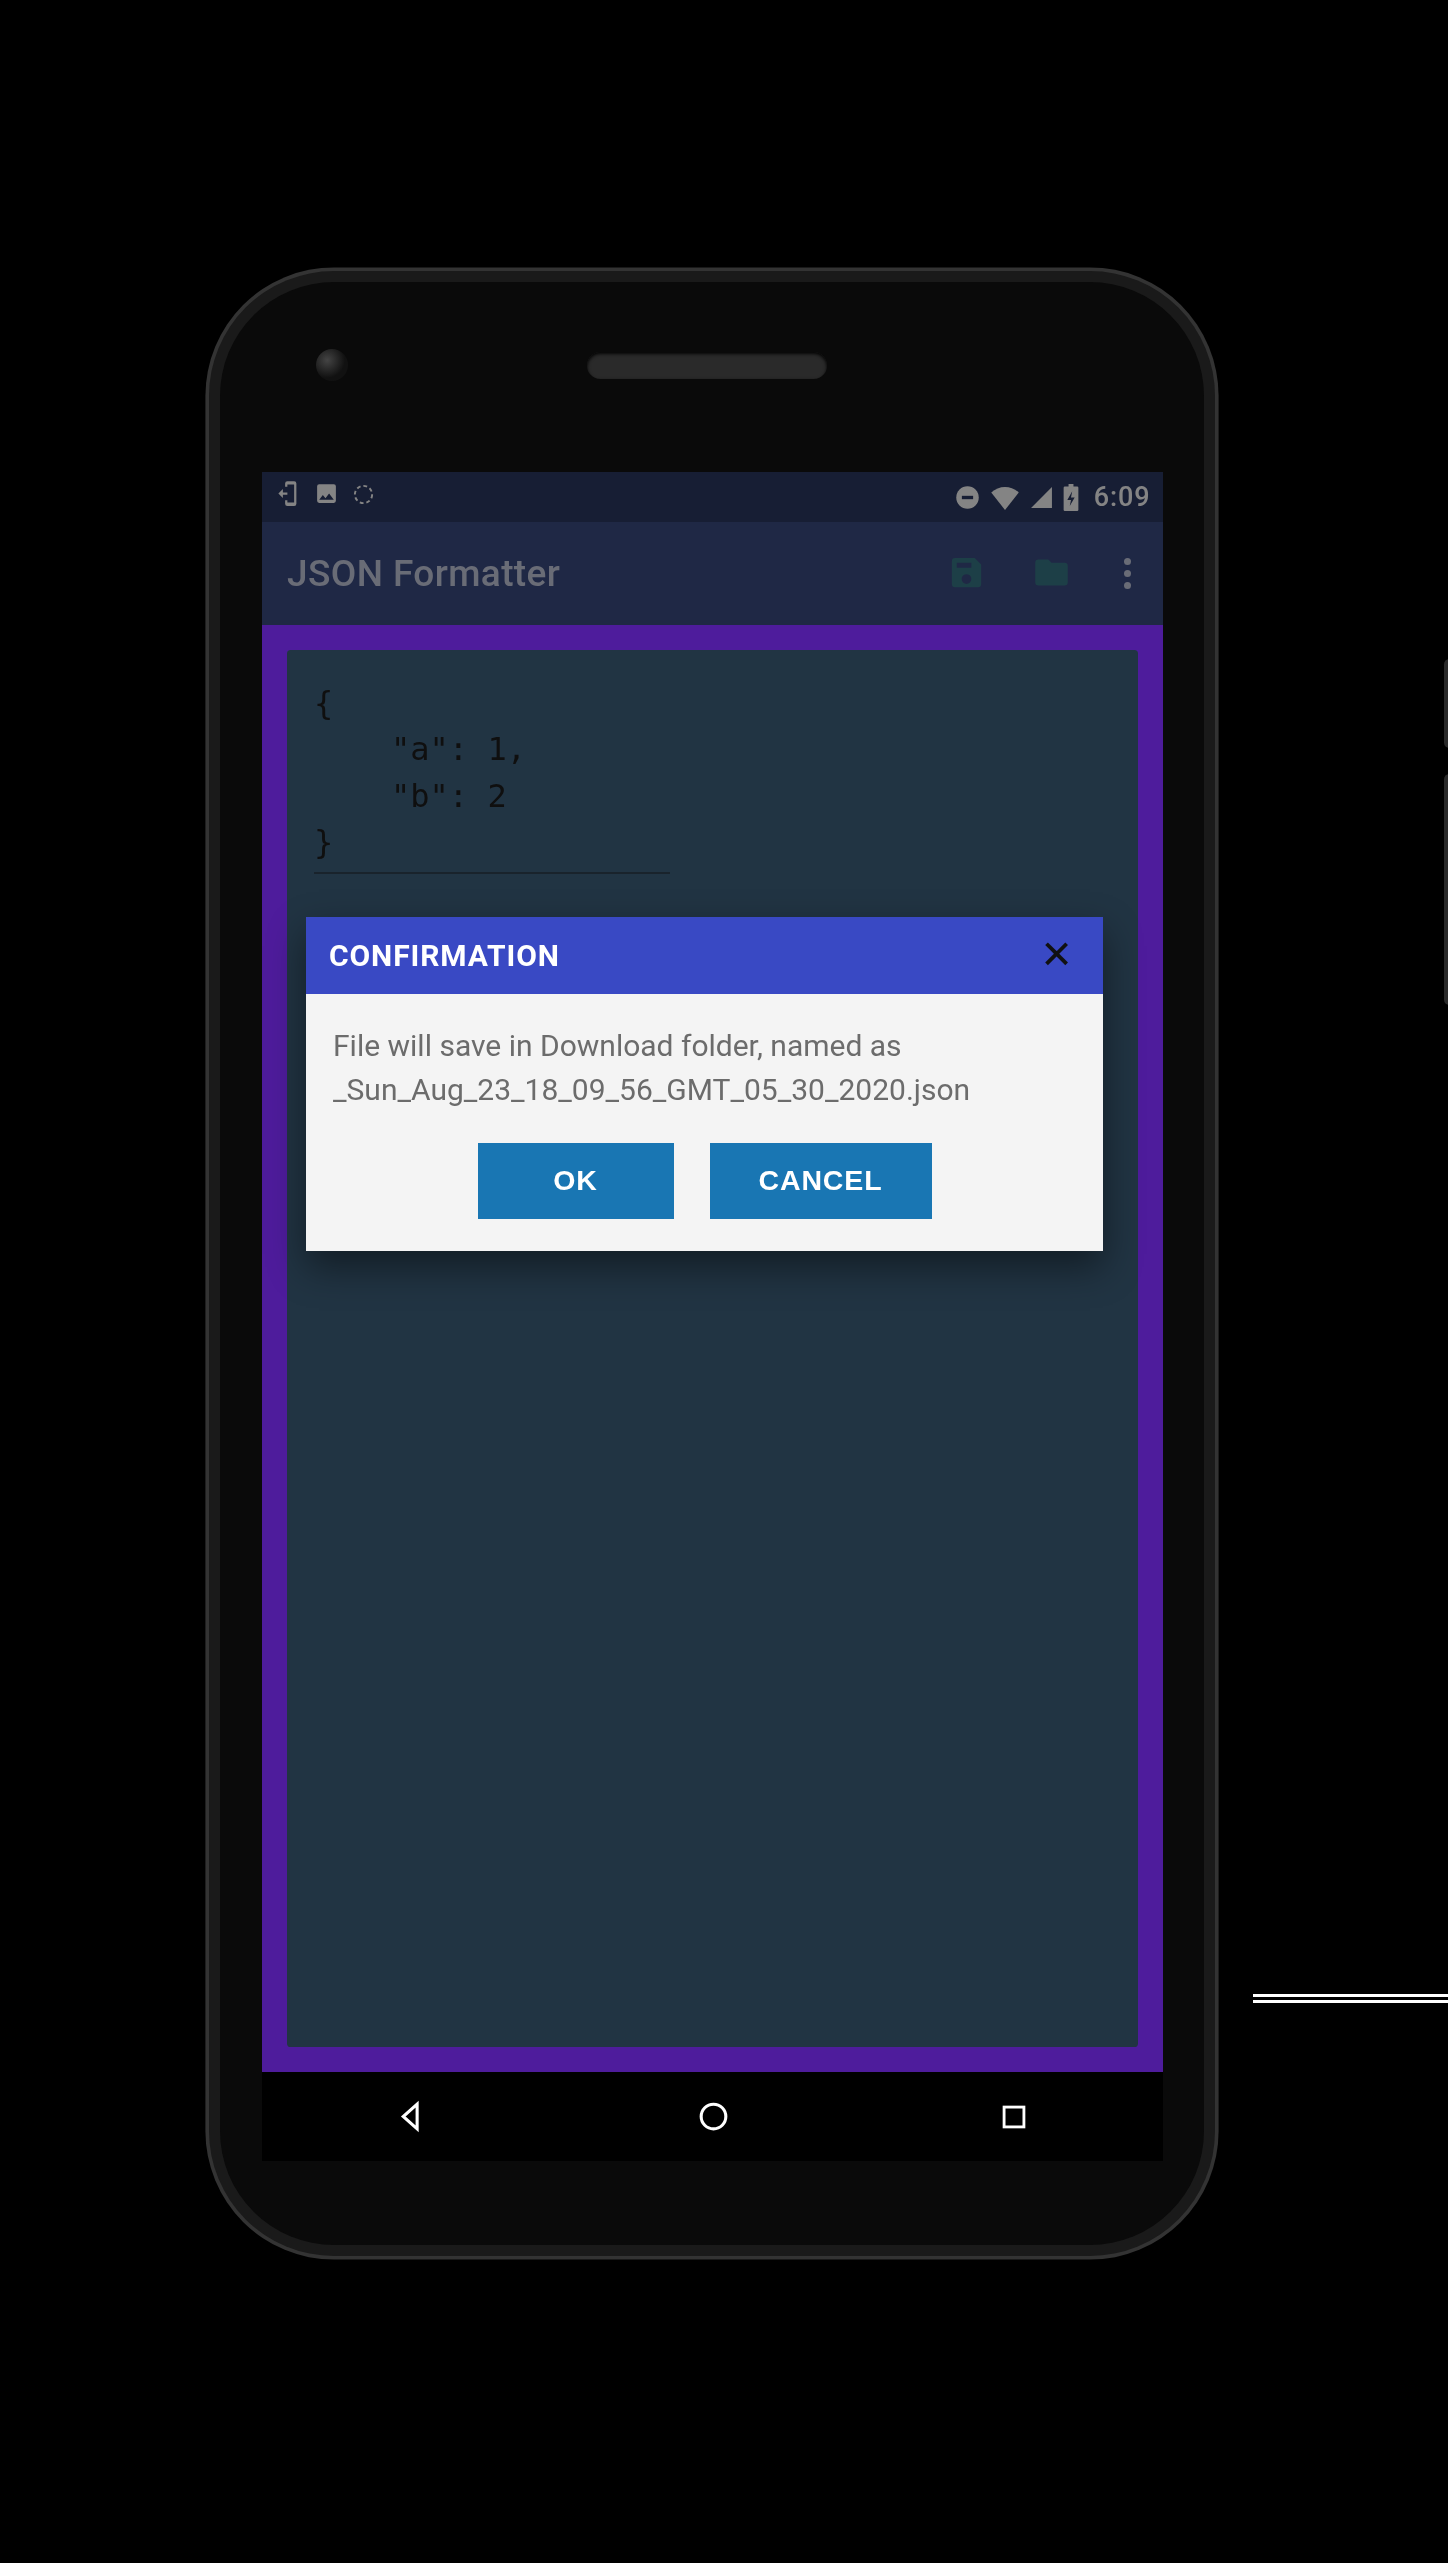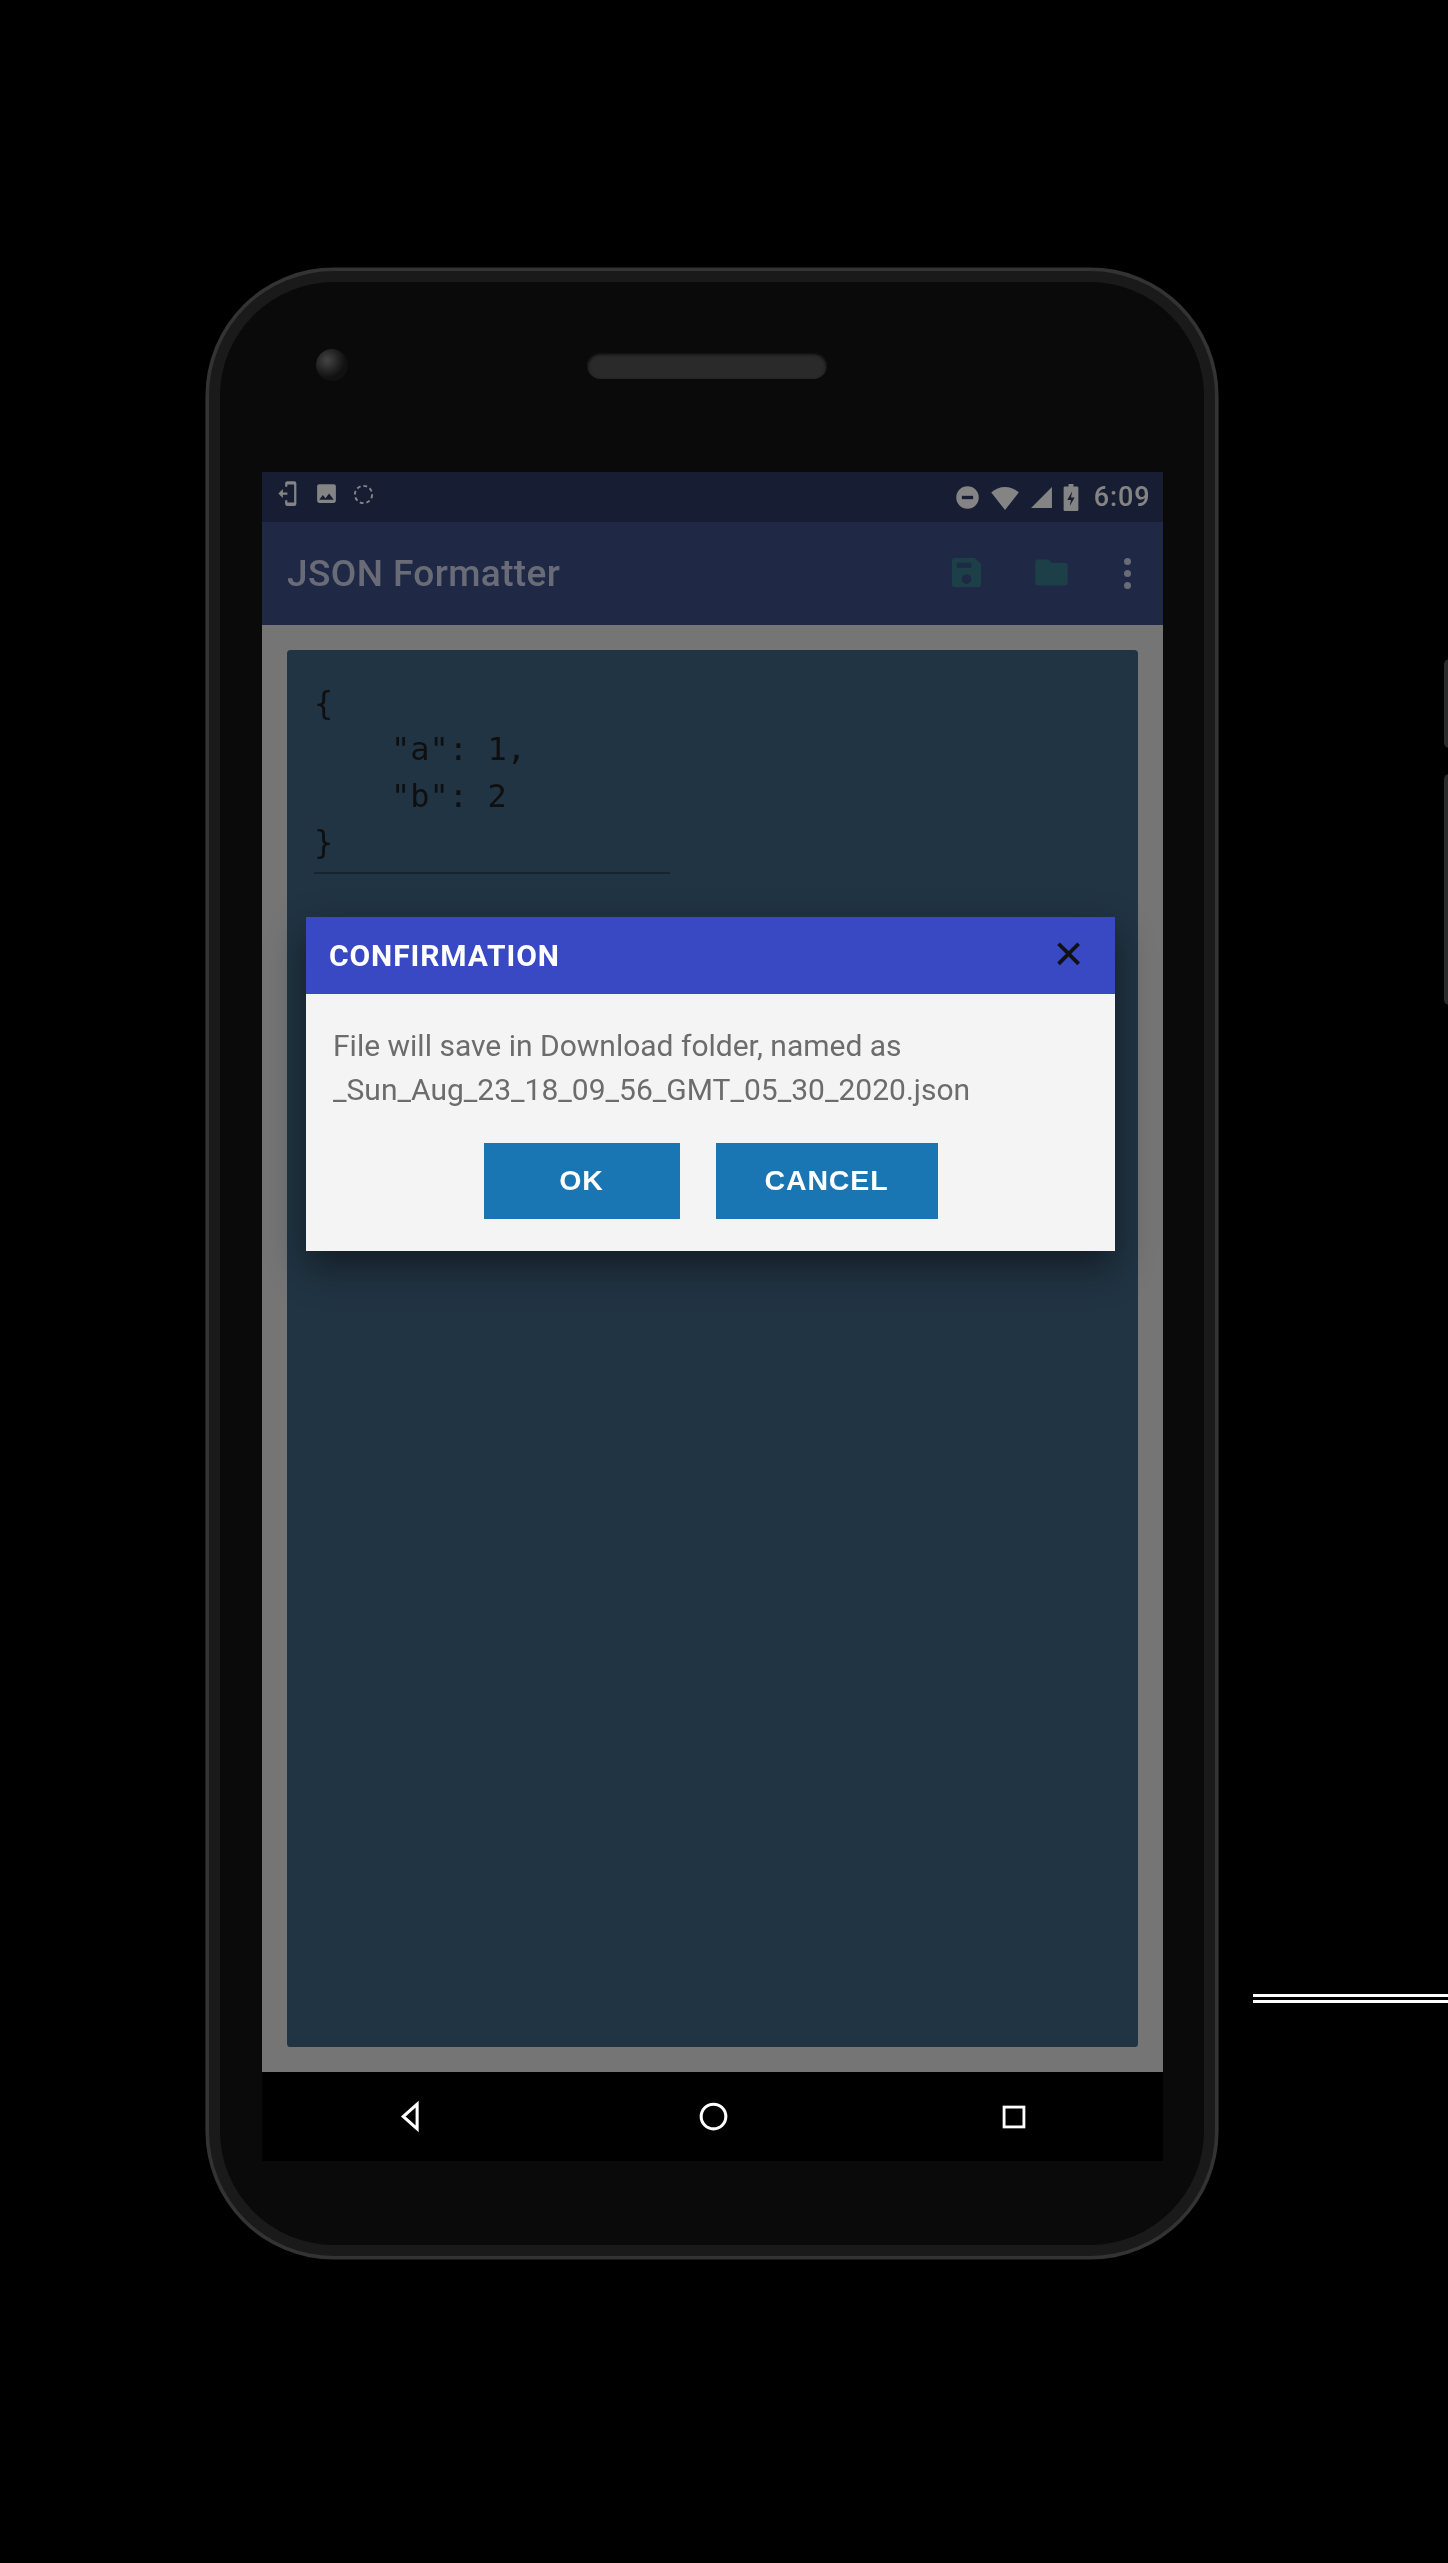--- a/index.html
+++ b/index.html
@@ -46,21 +46,21 @@
     box-shadow: inset 0 1.8px 3.6px #000;
   }
   
   
   .screen {
     position:absolute;
     left: 262px;
     top: 472px;
     width: 901px;
     height: 1600px;
-    background: #a3a3a3;
+    background: #6d28d9;
     overflow: hidden;
   }
   
   
   .dimmed { filter: brightness(0.72) saturate(0.85); }
   
   
   .statusbar {
     position:absolute; left:0; top:0; width:100%; height:50px;
     background:#2b3a6b;
@@ -107,21 +107,21 @@
     background:#1d1d1d; opacity:0.45;
   }
   
   
   .scrim {
     position:absolute; left:0; top:0; right:0; bottom:0;
     background:rgba(0,0,0,0.28);
   }
   .dialog {
     position:absolute;
-    left:44px; right:48px; top:445px;
+    left:44px; right:60px; top:445px;
     background:#f4f4f4;
     box-shadow:0 16px 36px rgba(0,0,0,0.45);
   }
   .dialog-header {
     background:#3949c4;
     color:#fff;
     height:77px;
     display:flex; align-items:center; justify-content:space-between;
     padding:0 23px;
   }

